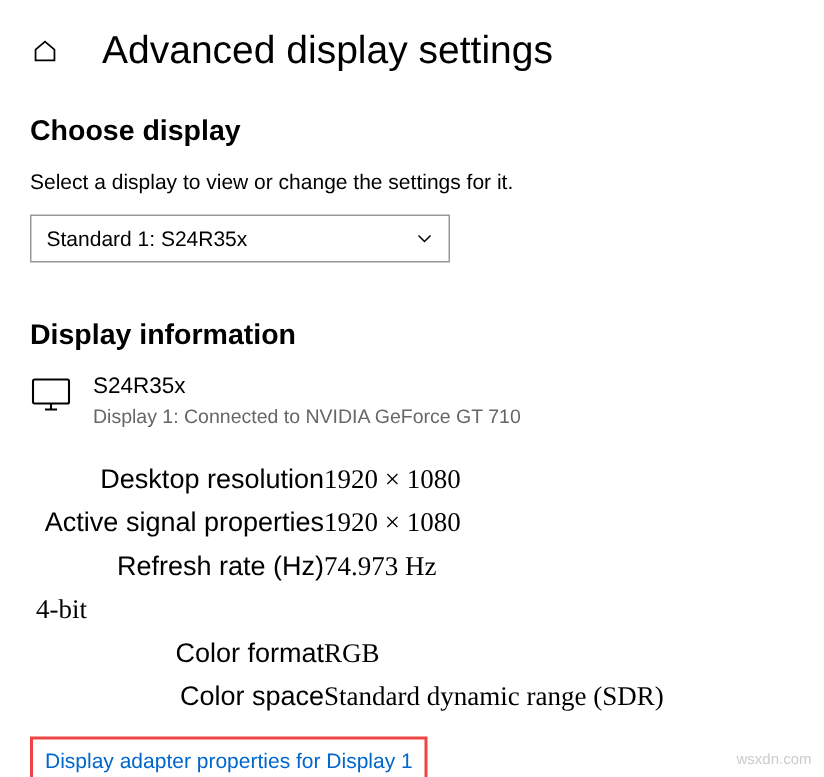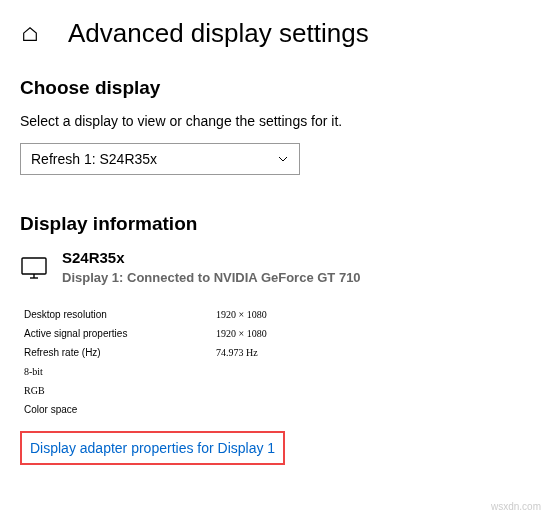--- a/index.html
+++ b/index.html
@@ -60,24 +60,23 @@
     }
     .chevron {
       width: 12px;
       height: 12px;
       display: flex;
       align-items: center;
       justify-content: center;
     }
     .display-info {
       display: flex;
-      align-items: center;
+      align-items: flex-start;
       gap: 14px;
       margin-bottom: 20px;
-      font-weight: bold;
     }
     .monitor-icon {
       width: 28px;
       height: 24px;
       margin-top: 2px;
     }
     .display-name {
       font-size: 15px;
       color: #000;
     }
@@ -85,21 +84,22 @@
       font-size: 13px;
       color: #666;
       margin-top: 4px;
     }
     .info-table {
       margin-left: 4px;
     }
     .info-row {
       display: flex;
       padding: 4px 0;
-      font-size: 10px;
+      font-size: 18px;
+      text-align: right;
     }
     .info-label {
       width: 192px;
       color: #000;
     }
     .info-value {
       color: #000;
       font-family: Liberation Serif, serif;
     }
     .link-container {
@@ -132,21 +132,21 @@
       <path d="M3 9 L10 3 L17 9 L17 17 L3 17 Z"></path>
     </svg>
   </span>
   <h1 class="page-title">Advanced display settings</h1>
 </div>
 
 <h2 class="section-heading">Choose display</h2>
 <p class="section-subtext">Select a display to view or change the settings for it.</p>
 
 <div class="dropdown">
-  <span>Refresh 1: S24R35x</span>
+  <span>Standard 1: S24R35x</span>
   <span class="chevron">
     <svg viewBox="0 0 12 12" width="12" height="12" fill="none" stroke="#000" stroke-width="1">
       <path d="M2 4 L6 8 L10 4"></path>
     </svg>
   </span>
 </div>
 
 <h2 class="section-heading">Display information</h2>
 
 <div class="display-info">
@@ -170,27 +170,29 @@
   </div>
   <div class="info-row">
     <div class="info-label">Active signal properties</div>
     <div class="info-value">1920 × 1080</div>
   </div>
   <div class="info-row">
     <div class="info-label">Refresh rate (Hz)</div>
     <div class="info-value">74.973 Hz</div>
   </div>
   <div class="info-row">
-    <div class="info-value">8-bit</div>
-  </div>
-  <div class="info-row">
+    <div class="info-value">4-bit</div>
+  </div>
+  <div class="info-row">
+    <div class="info-label">Color format</div>
     <div class="info-value">RGB</div>
   </div>
   <div class="info-row">
     <div class="info-label">Color space</div>
+    <div class="info-value">Standard dynamic range (SDR)</div>
   </div>
 </div>
 
 <div class="link-container">
   <span class="adapter-link">Display adapter properties for Display 1</span>
 </div>
 
 <div class="watermark">wsxdn.com</div>
 
 

